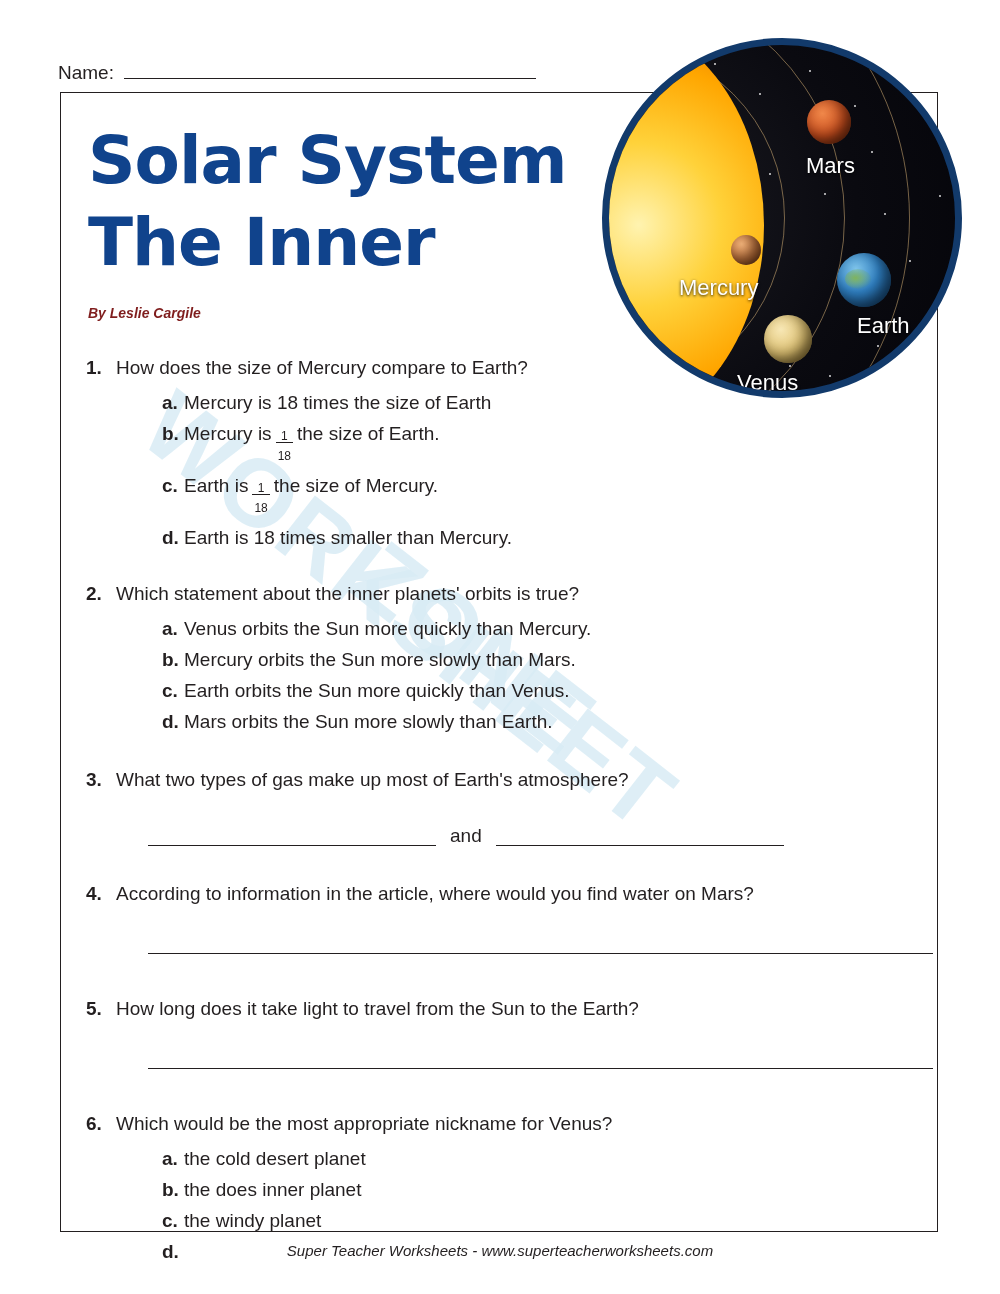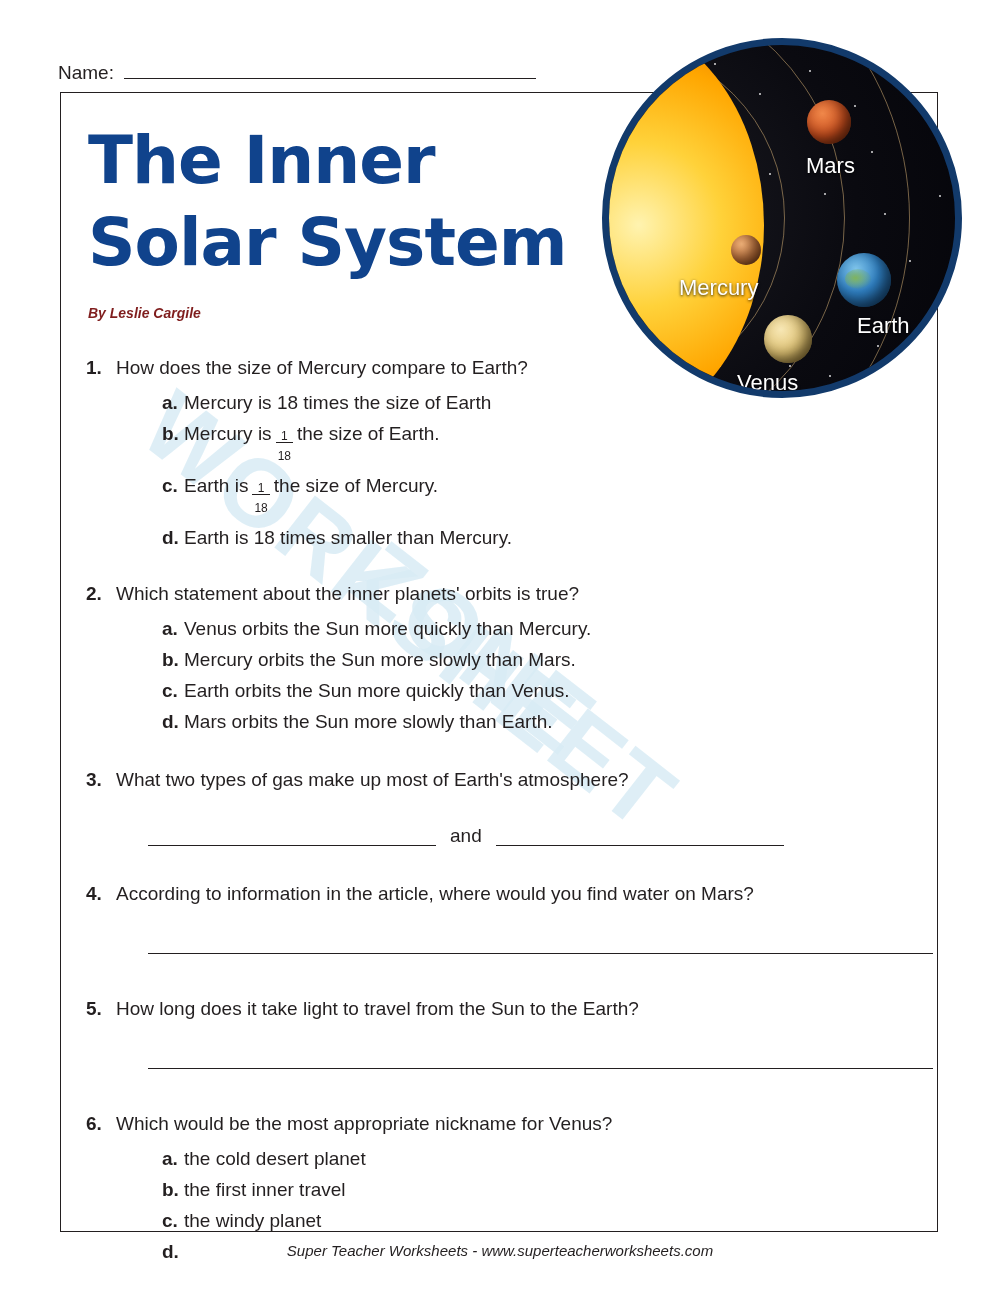--- a/index.html
+++ b/index.html
@@ -276,22 +276,22 @@
 </div>
 
 <div class="name-row">
   <span class="name-label">Name:</span>
   <span class="name-blank"></span>
 </div>
 
 <div class="sheet"></div>
 
 <div class="title">
+  <div>Solar System</div>
   <div>The Inner</div>
-  <div>Solar System</div>
 </div>
 <div class="byline">By Leslie Cargile</div>
 
 <div class="space-img">
   <div class="stars">
     <i style="left:290px;top:30px"></i>
       <i style="left:318px;top:72px"></i>
     <i style="left:262px;top:106px"></i>
       <i style="left:330px;top:150px"></i>
     <i style="left:300px;top:215px"></i>
@@ -425,21 +425,21 @@
       <span class="q-num">6.</span>
       <span class="q-text">Which would be the most appropriate nickname for Venus?</span>
     </div>
     <div class="choices">
       <div class="choice">
         <span class="choice-letter">a.</span>
         <span>the cold desert planet</span>
       </div>
       <div class="choice">
         <span class="choice-letter">b.</span>
-        <span>the first inner travel</span>
+        <span>the does inner planet</span>
       </div>
       <div class="choice">
         <span class="choice-letter">c.</span>
         <span>the windy planet</span>
       </div>
       <div class="choice">
         <span class="choice-letter">d.</span>
       </div>
     </div>
   </div>

